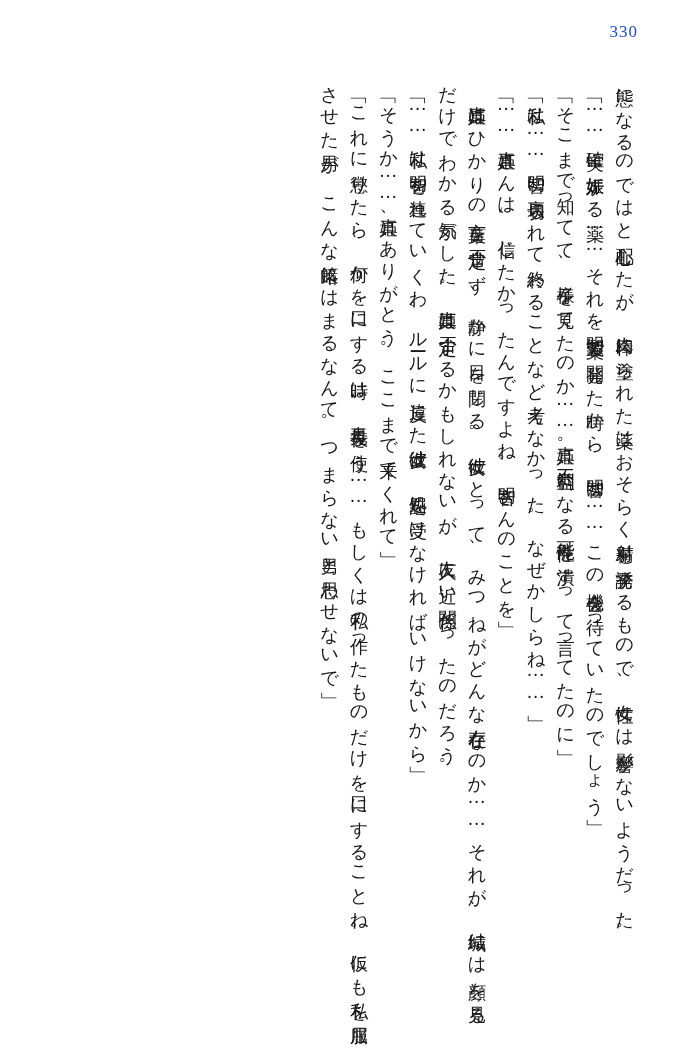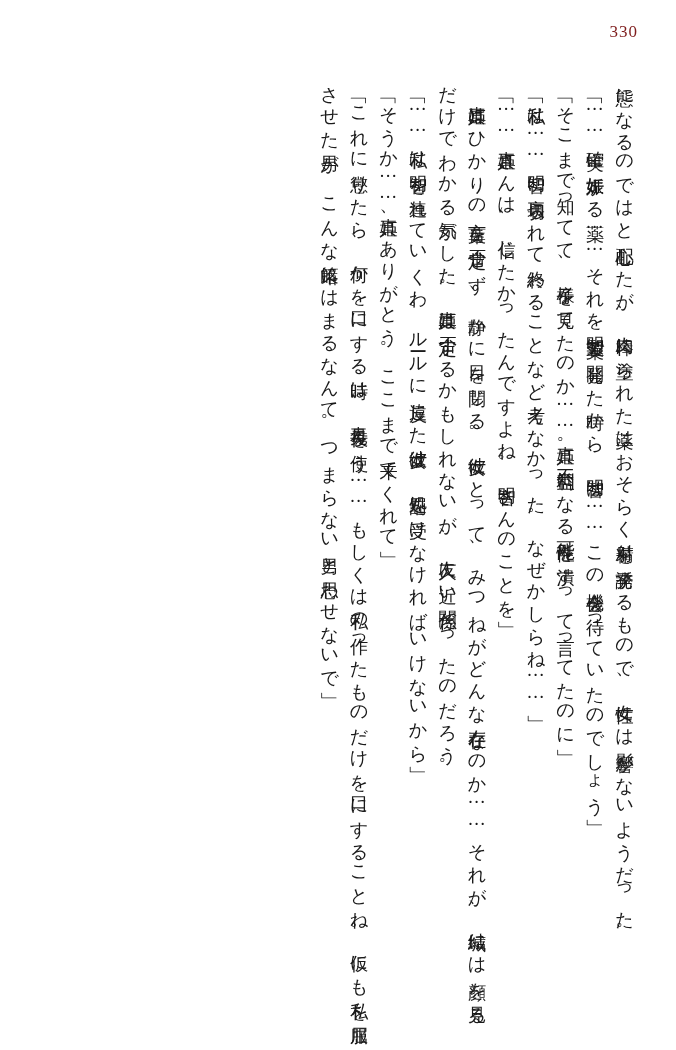--- a/index.html
+++ b/index.html
@@ -21,21 +21,21 @@
     width: 676px;
     height: 1050px;
     box-sizing: border-box;
   }
   .page-number {
     position: absolute;
     top: 22px;
     right: 38px;
     font-size: 17px;
     letter-spacing: 1px;
-    color: #7f1d1d;
+    color: #1d4ed8;
     font-family: "Liberation Serif", "DejaVu Serif", serif;
   }
   .text-body {
     position: absolute;
     top: 74px;
     right: 38px;
     left: 38px;
     bottom: 34px;
     writing-mode: vertical-rl;
     text-orientation: upright;

